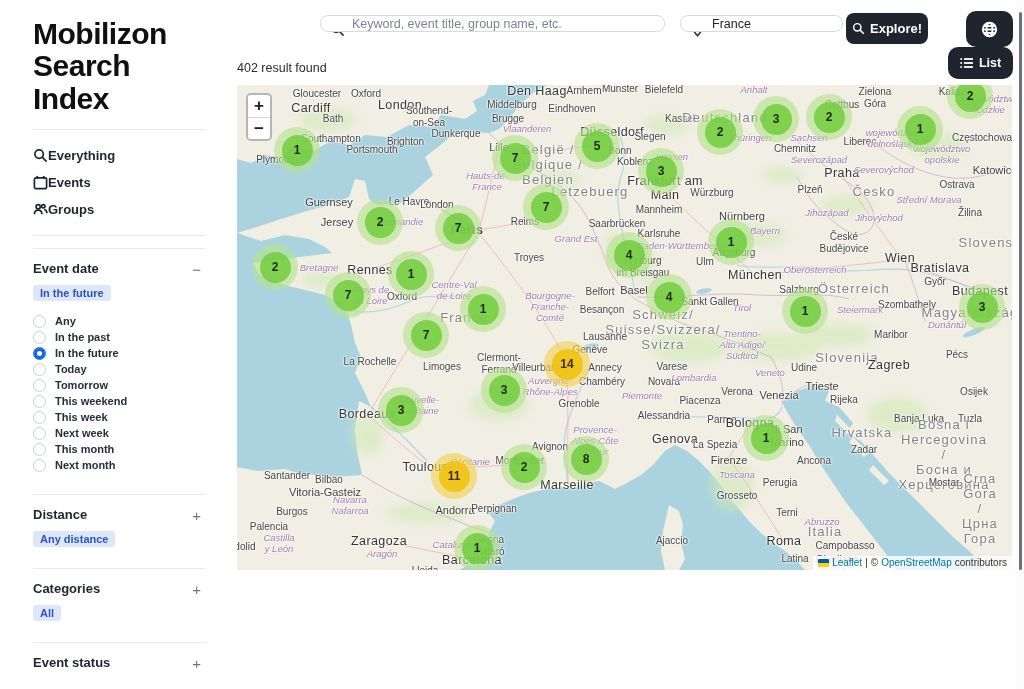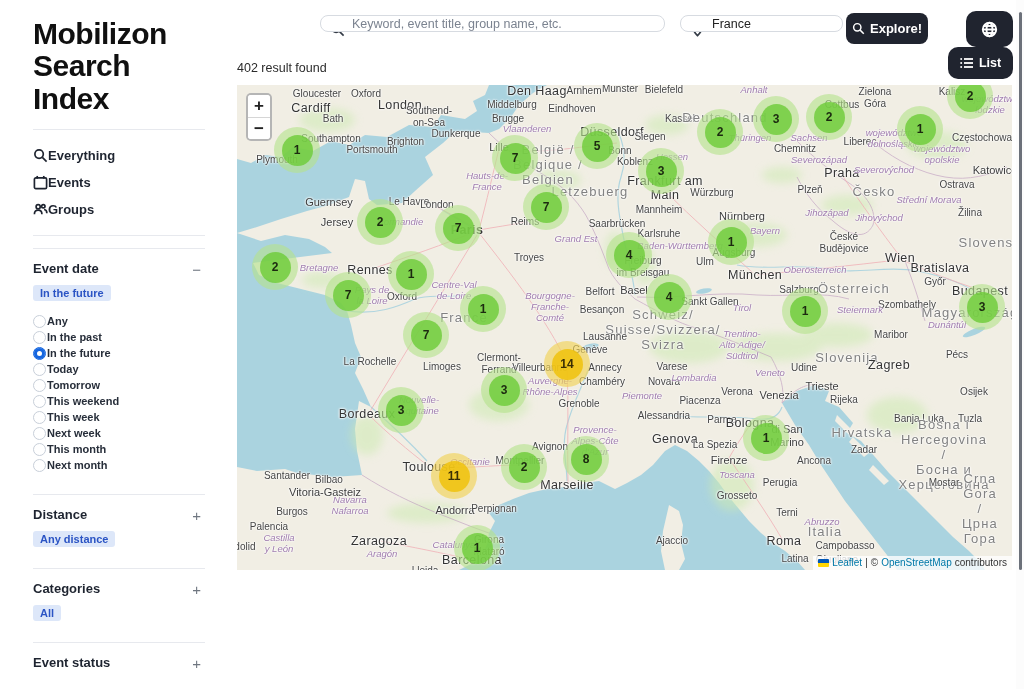--- a/index.html
+++ b/index.html
@@ -14,21 +14,21 @@
   .nav-item svg { width:15px; height:15px; stroke:#1e2430; fill:none; stroke-width:1.8; }
   .toggle-row { display:flex; align-items:center; gap:13px; margin:13px 0 12px; }
   .toggle { width:34px; height:17px; border-radius:9px; background:#e2e5ea; position:relative; box-shadow:inset 0 1px 2px rgba(0,0,0,.08); cursor:pointer; flex:none; }
   .toggle .knob { position:absolute; left:2px; top:2px; width:13px; height:13px; border-radius:50%; background:#fff; box-shadow:0 1px 2px rgba(0,0,0,.25); }
   .toggle-label { font-size:12px; font-weight:700; color:#1e2430; }
   .filter-head { display:flex; align-items:flex-start; justify-content:space-between; margin-top:4px; }
   .filter-title { font-size:13px; font-weight:700; color:#1e2430; }
   .expander { font-size:15px; color:#6f7680; line-height:14px; cursor:pointer; padding:2px 4px; }
   .badge { display:inline-block; background:#dde7f9; color:#2b54c4; font-size:11px; font-weight:700; padding:2px 7px; border-radius:3px; margin-top:6px; }
   .radio-list { margin-top:12px; }
-  .radio-row { display:flex; align-items:center; gap:1px; height:16px; font-size:11px; font-weight:700; color:#272e3a; cursor:pointer; }
+  .radio-row { display:flex; align-items:center; gap:9px; height:16px; font-size:11px; font-weight:700; color:#272e3a; cursor:pointer; }
   .radio { width:13px; height:13px; border-radius:50%; border:1px solid #c8cfd9; background:#fff; flex:none; }
   .radio.sel { background:#1566e0; border-color:#1566e0; box-shadow:inset 0 0 0 3px #1566e0, inset 0 0 0 9px #fff; }
   .radio.sel { background:radial-gradient(circle, #fff 0 2.5px, #1566e0 2.6px); }
 
   
   .topbar { position:absolute; left:237px; top:0; width:787px; height:85px; background:#fff; }
   .search-input, .loc-input { position:absolute; top:15px; height:17px; border:1px solid #d7dbe1; border-radius:8px; background:#fff; font-family:"Liberation Sans",sans-serif; font-size:12.5px; color:#222; outline:none; }
   .search-input { left:83px; width:345px; padding:0 10px 0 31px; }
   .loc-input { left:443px; width:163px; padding:0 10px 0 31px; }
   .search-input::placeholder { color:#7b8390; }

